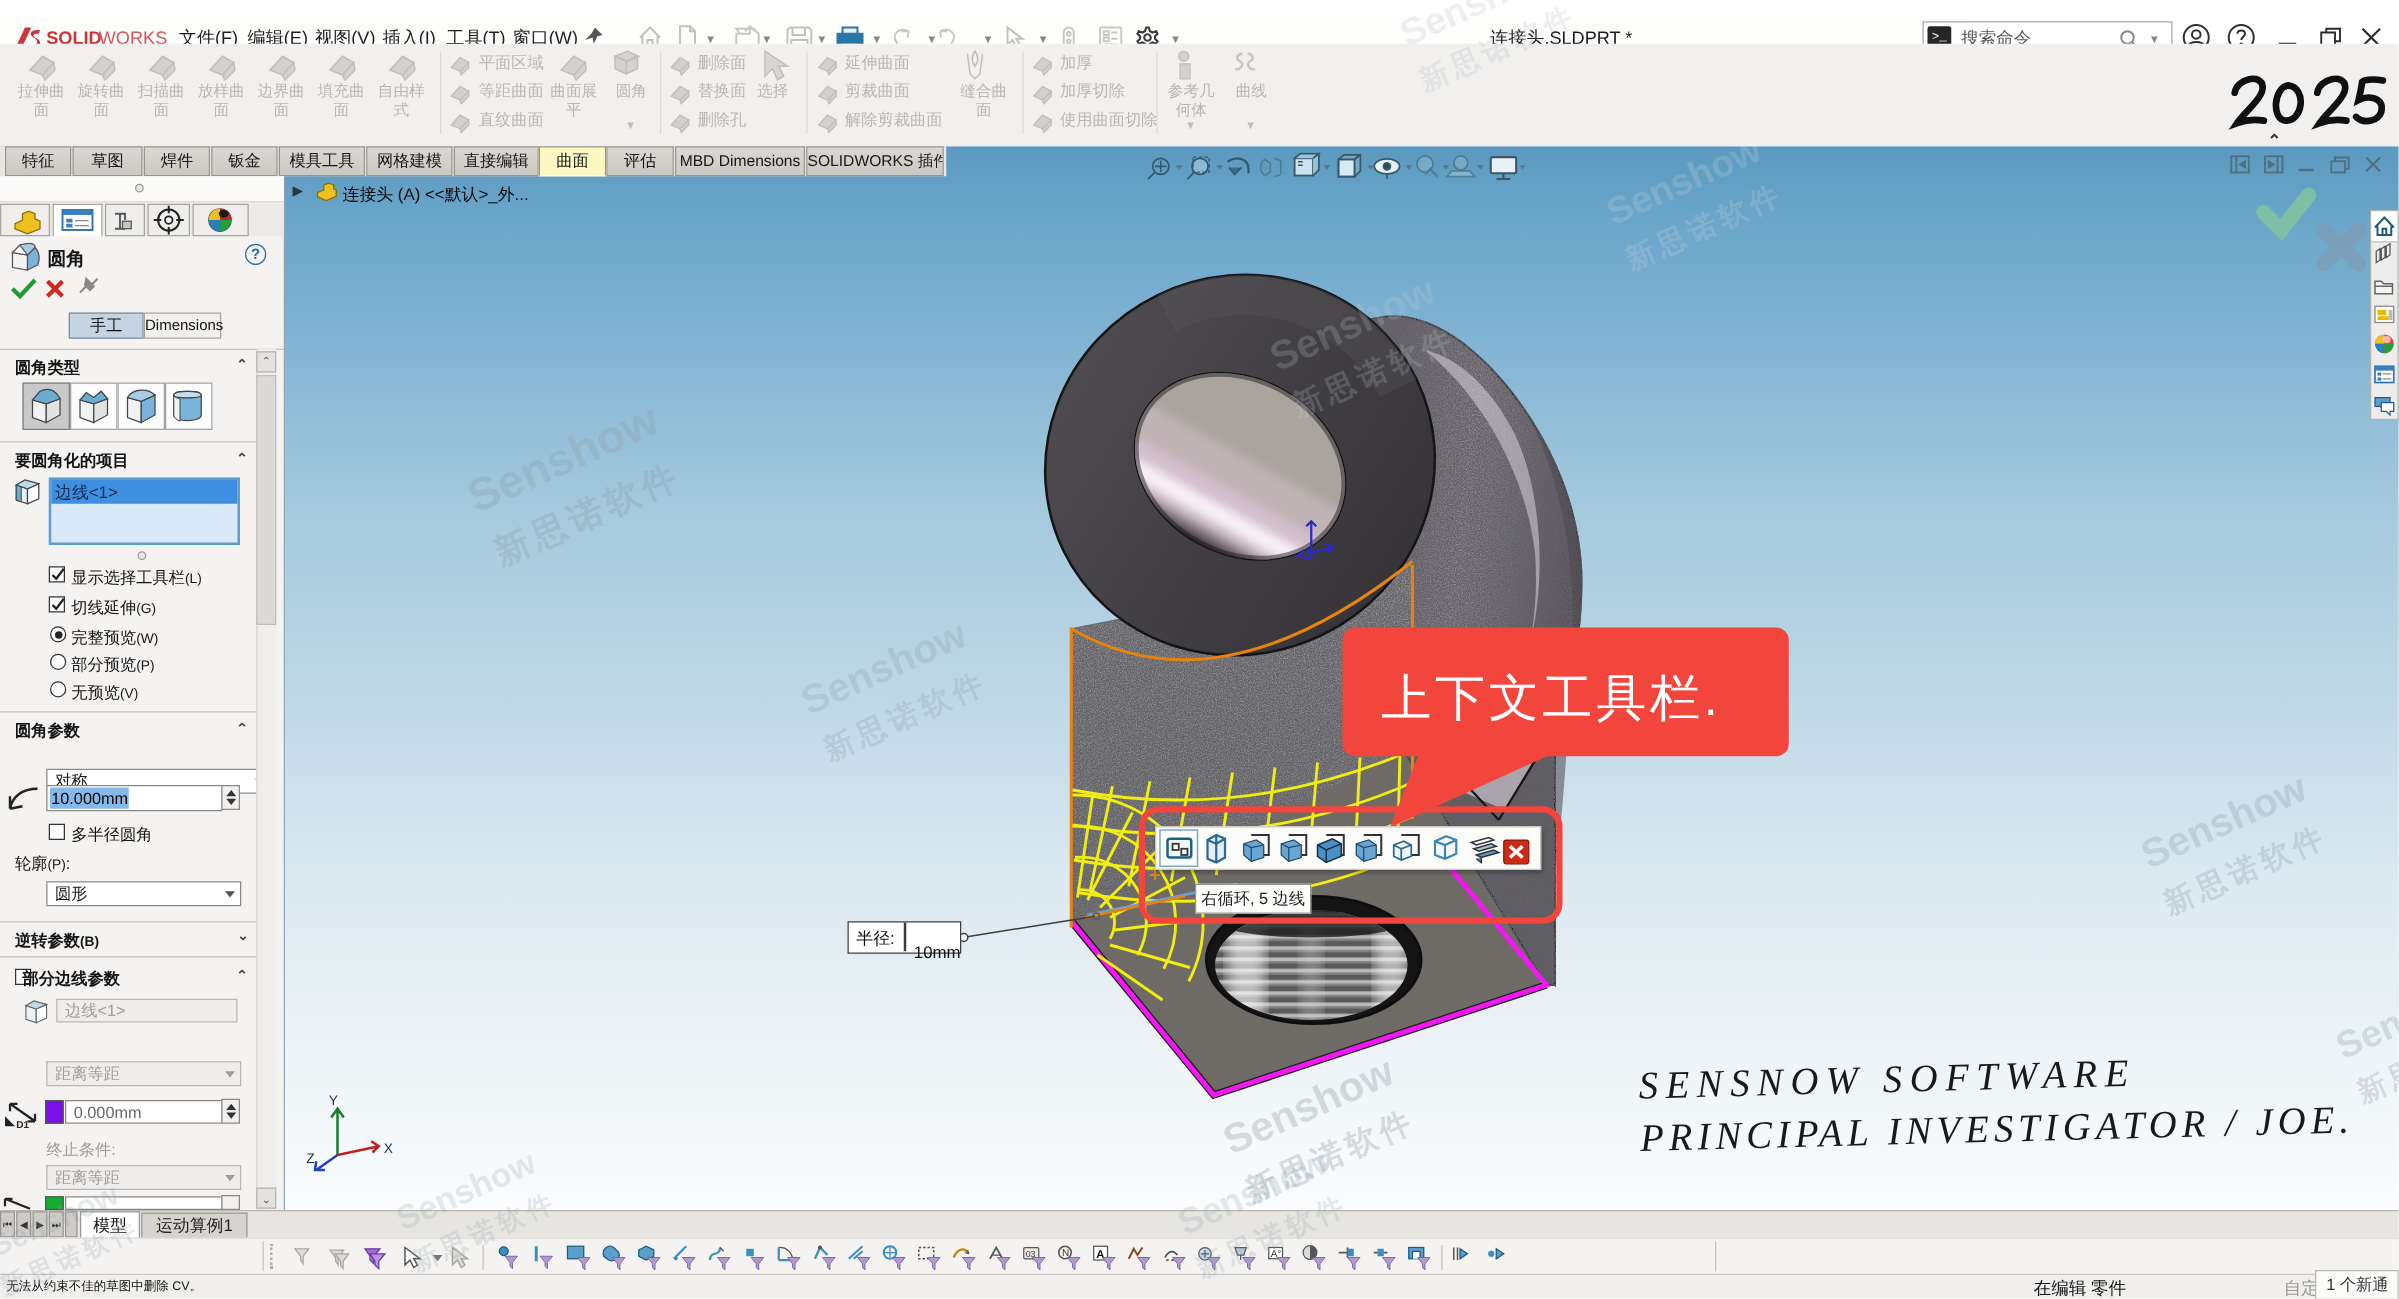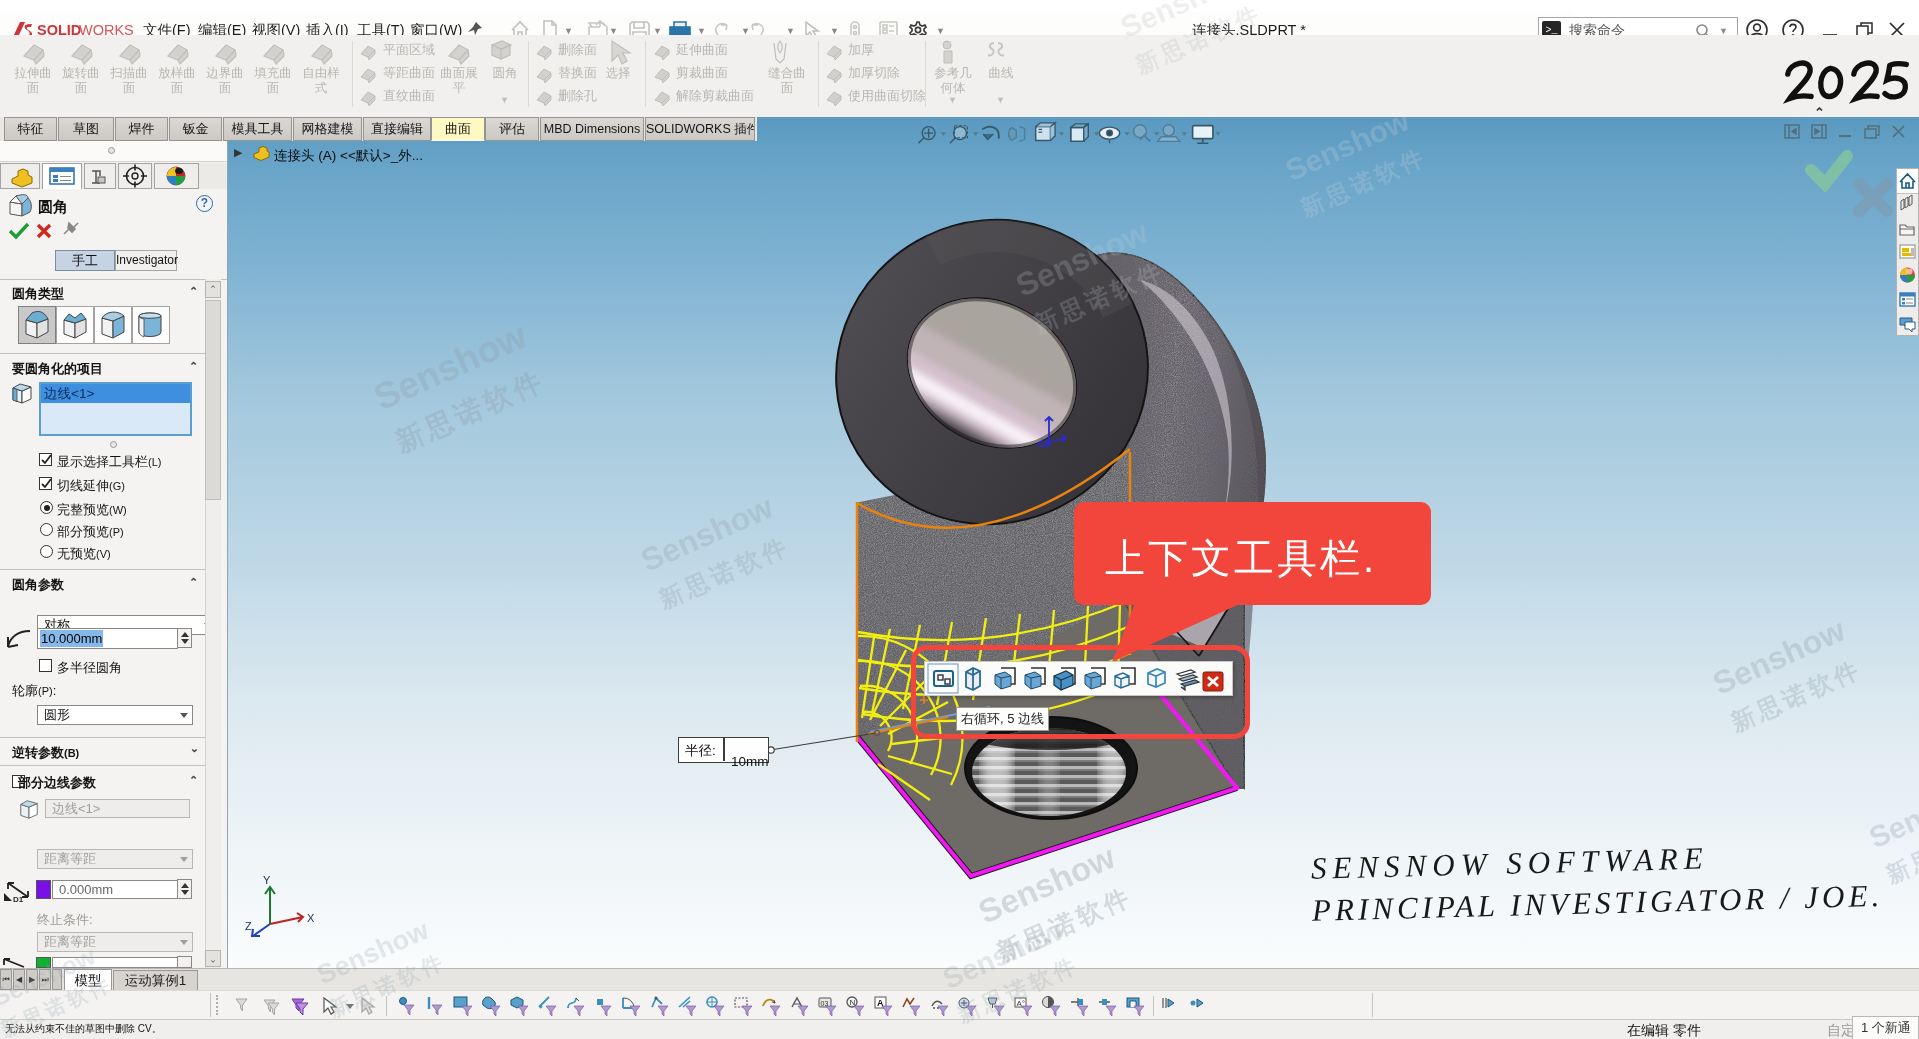--- a/index.html
+++ b/index.html
@@ -585,21 +585,21 @@
   <path d="M8,2 C14,0 20,0 20,4 L14,10 Z" fill="#a8cce4" stroke="#555" stroke-width="1"></path>
  </svg>
  <span class="pl pb" style="left:38px;top:57px;font-size:15px">圆角</span>
  <span class="abs" style="left:196px;top:54px;width:17px;height:17px;border:1.6px solid #2a6fb0;border-radius:50%;color:#2a6fb0;font-size:12px;font-weight:bold;text-align:center;line-height:15px">?</span>
  <svg class="abs" style="left:8px;top:80px" width="80" height="20" viewBox="0 0 80 20">
   <path d="M2,10 L8,16 L20,3" fill="none" stroke="#1f9c35" stroke-width="3.4"></path>
   <path d="M30,4 L42,16 M42,4 L30,16" fill="none" stroke="#d02a1e" stroke-width="3.4"></path>
   <path d="M56,13 L64,5 M61,2 L67,8 L64,11 L60,7 Z M66,6 l4,-4" fill="#8a8886" stroke="#8a8886" stroke-width="1.6"></path>
  </svg>
  <div class="abs" style="left:55px;top:109px;width:60px;height:21px;background:#c5d3e2;border:1px solid #7d8d9c;font-size:13px;text-align:center;line-height:19px;color:#111">手工</div>
- <div class="abs" style="left:115px;top:109px;width:62px;height:21px;background:#f2f0ee;border:1px solid #a8a6a3;font-size:12px;text-align:center;line-height:19px;color:#111">Investigator</div>
+ <div class="abs" style="left:115px;top:109px;width:62px;height:21px;background:#f2f0ee;border:1px solid #a8a6a3;font-size:12px;text-align:center;line-height:19px;color:#111">Dimensions</div>
  <div class="abs" style="left:0;top:138px;width:227px;height:1px;background:#c3c0bd"></div>
  <span class="pl pb" style="left:12px;top:144px">圆角类型</span>
  <span class="chev" style="left:189px;top:144px">⌃</span>
  <div class="abs" style="left:18px;top:165px;width:38px;height:38px;background:#c9c9c9;border:1px solid #7f7f7f"></div>
  <div class="abs" style="left:56px;top:165px;width:38px;height:38px;background:#fcfcfc;border:1px solid #a5a3a0"></div>
  <div class="abs" style="left:94px;top:165px;width:38px;height:38px;background:#fcfcfc;border:1px solid #a5a3a0"></div>
  <div class="abs" style="left:132px;top:165px;width:38px;height:38px;background:#fcfcfc;border:1px solid #a5a3a0"></div>
  <svg class="abs" style="left:18px;top:165px" width="152" height="38" viewBox="0 0 152 38">
   <g>
    <path d="M8,14 L8,28 L19,32 L19,17 Z" fill="#f2f2f2" stroke="#444" stroke-width="1"></path>

